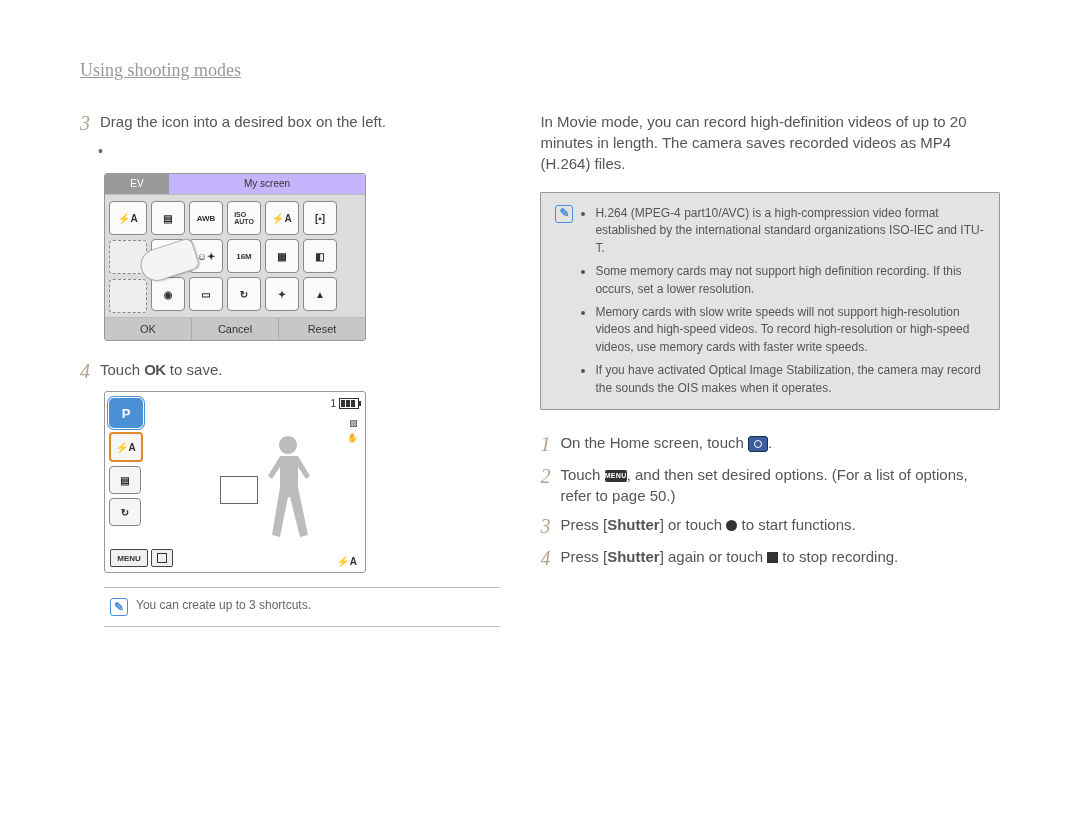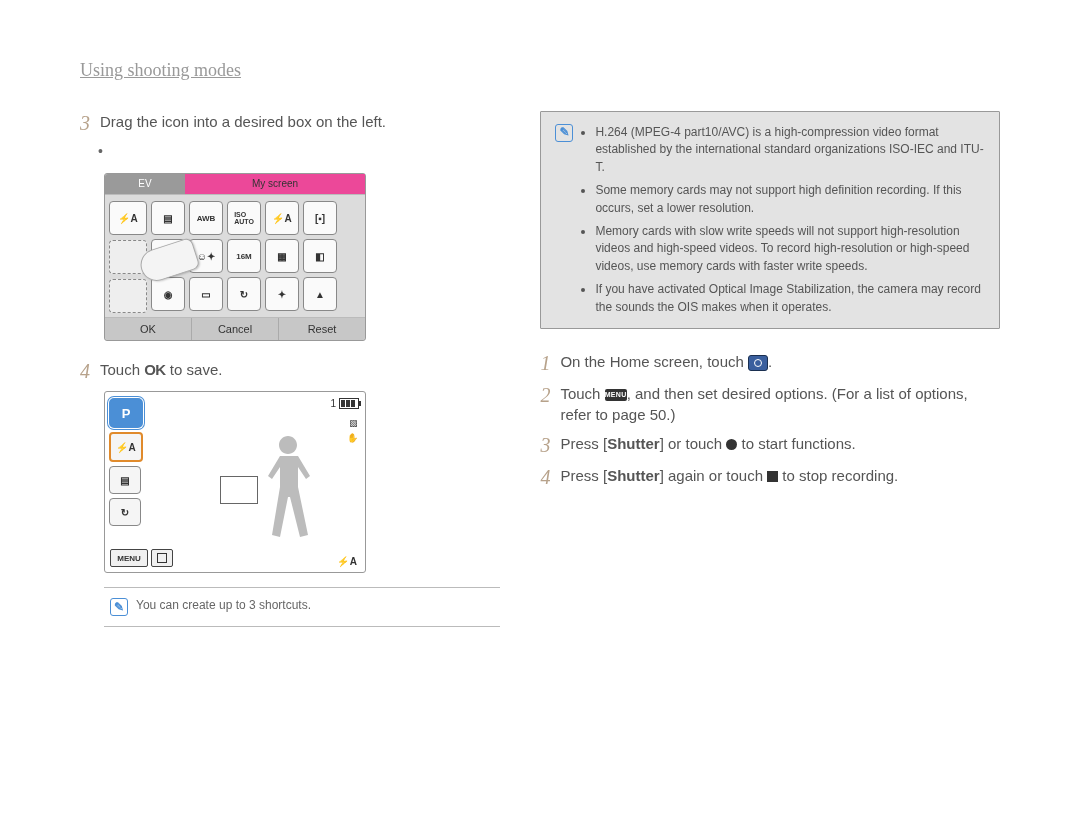--- a/index.html
+++ b/index.html
@@ -48,22 +48,22 @@
     display: flex; gap: 6px; font-size: 14px; color: #666; margin: 6px 0 14px 18px;
   }
   .bullet-dot { width: 6px; flex-shrink: 0; }
 
   
   .myscreen {
     width: 260px; border: 1px solid #999; background: #d0d0d0;
     border-radius: 3px; margin: 4px 0 18px 24px; font-size: 10px; color:#333;
   }
   .myscreen-top { display:flex; height:20px; border-bottom:1px solid #bbb; }
-  .tab-ev { background:#9a9a9a; color:#fff; width:80px; text-align:center; line-height:20px; font-size:10px; border-top-left-radius:3px;}
-  .tab-my { flex:1; text-align:center; line-height:20px; font-size:10px; background:#ec4899;}
+  .tab-ev { background:#9a9a9a; color:#fff; width:64px; text-align:center; line-height:20px; font-size:10px; border-top-left-radius:3px;}
+  .tab-my { flex:1; text-align:center; line-height:20px; font-size:10px; background:#c4b5fd;}
   .myscreen-body { display:flex; padding:6px 4px 4px 4px; gap:4px; background:#dcdcdc; }
   .drop-col { display:grid; grid-template-rows: repeat(3,34px); gap:5px; width:38px; }
   .drop-box { border:1.5px dashed #888; border-radius:4px; background:#eee; display:flex; align-items:center; justify-content:center; }
   .drop-box.filled { border-style:solid; background:#fafafa; }
   .icon-cell { background:#fafafa; border:1px solid #888; border-radius:4px; display:flex; align-items:center; justify-content:center; }
   .icon-grid { display:grid; grid-template-columns: repeat(5,34px); grid-template-rows: repeat(3,34px); gap:4px; }
   .drag-hand {
     position:absolute; width:55px; height:30px; background:#f4f4f4; border:1px solid #aaa;
     border-radius: 18px 8px 8px 18px; transform: rotate(-18deg);
     left: 140px; top: 245px; box-shadow: 1px 1px 2px rgba(0,0,0,0.2);
@@ -279,20 +279,21 @@
         <div class="autoflash-br">⚡A</div>
       </div>
 
       <div class="small-note">
         <span class="note-icon">✎</span>
         <span>You can create up to 3 shortcuts.</span>
       </div>
     </div>
 
     <div class="col-right">
+      <div class="body-text">In Movie mode, you can record high-definition videos of up to 20 minutes in length. The camera saves recorded videos as MP4 (H.264) files.</div>
 
       <div class="info-box">
         <span class="note-icon">✎</span>
         <ul>
           <li>H.264 (MPEG-4 part10/AVC) is a high-compression video format established by the international standard organizations ISO-IEC and ITU-T.</li>
           <li>Some memory cards may not support high definition recording. If this occurs, set a lower resolution.</li>
           <li>Memory cards with slow write speeds will not support high-resolution videos and high-speed videos. To record high-resolution or high-speed videos, use memory cards with faster write speeds.</li>
           <li>If you have activated Optical Image Stabilization, the camera may record the sounds the OIS makes when it operates.</li>
         </ul>
       </div>

